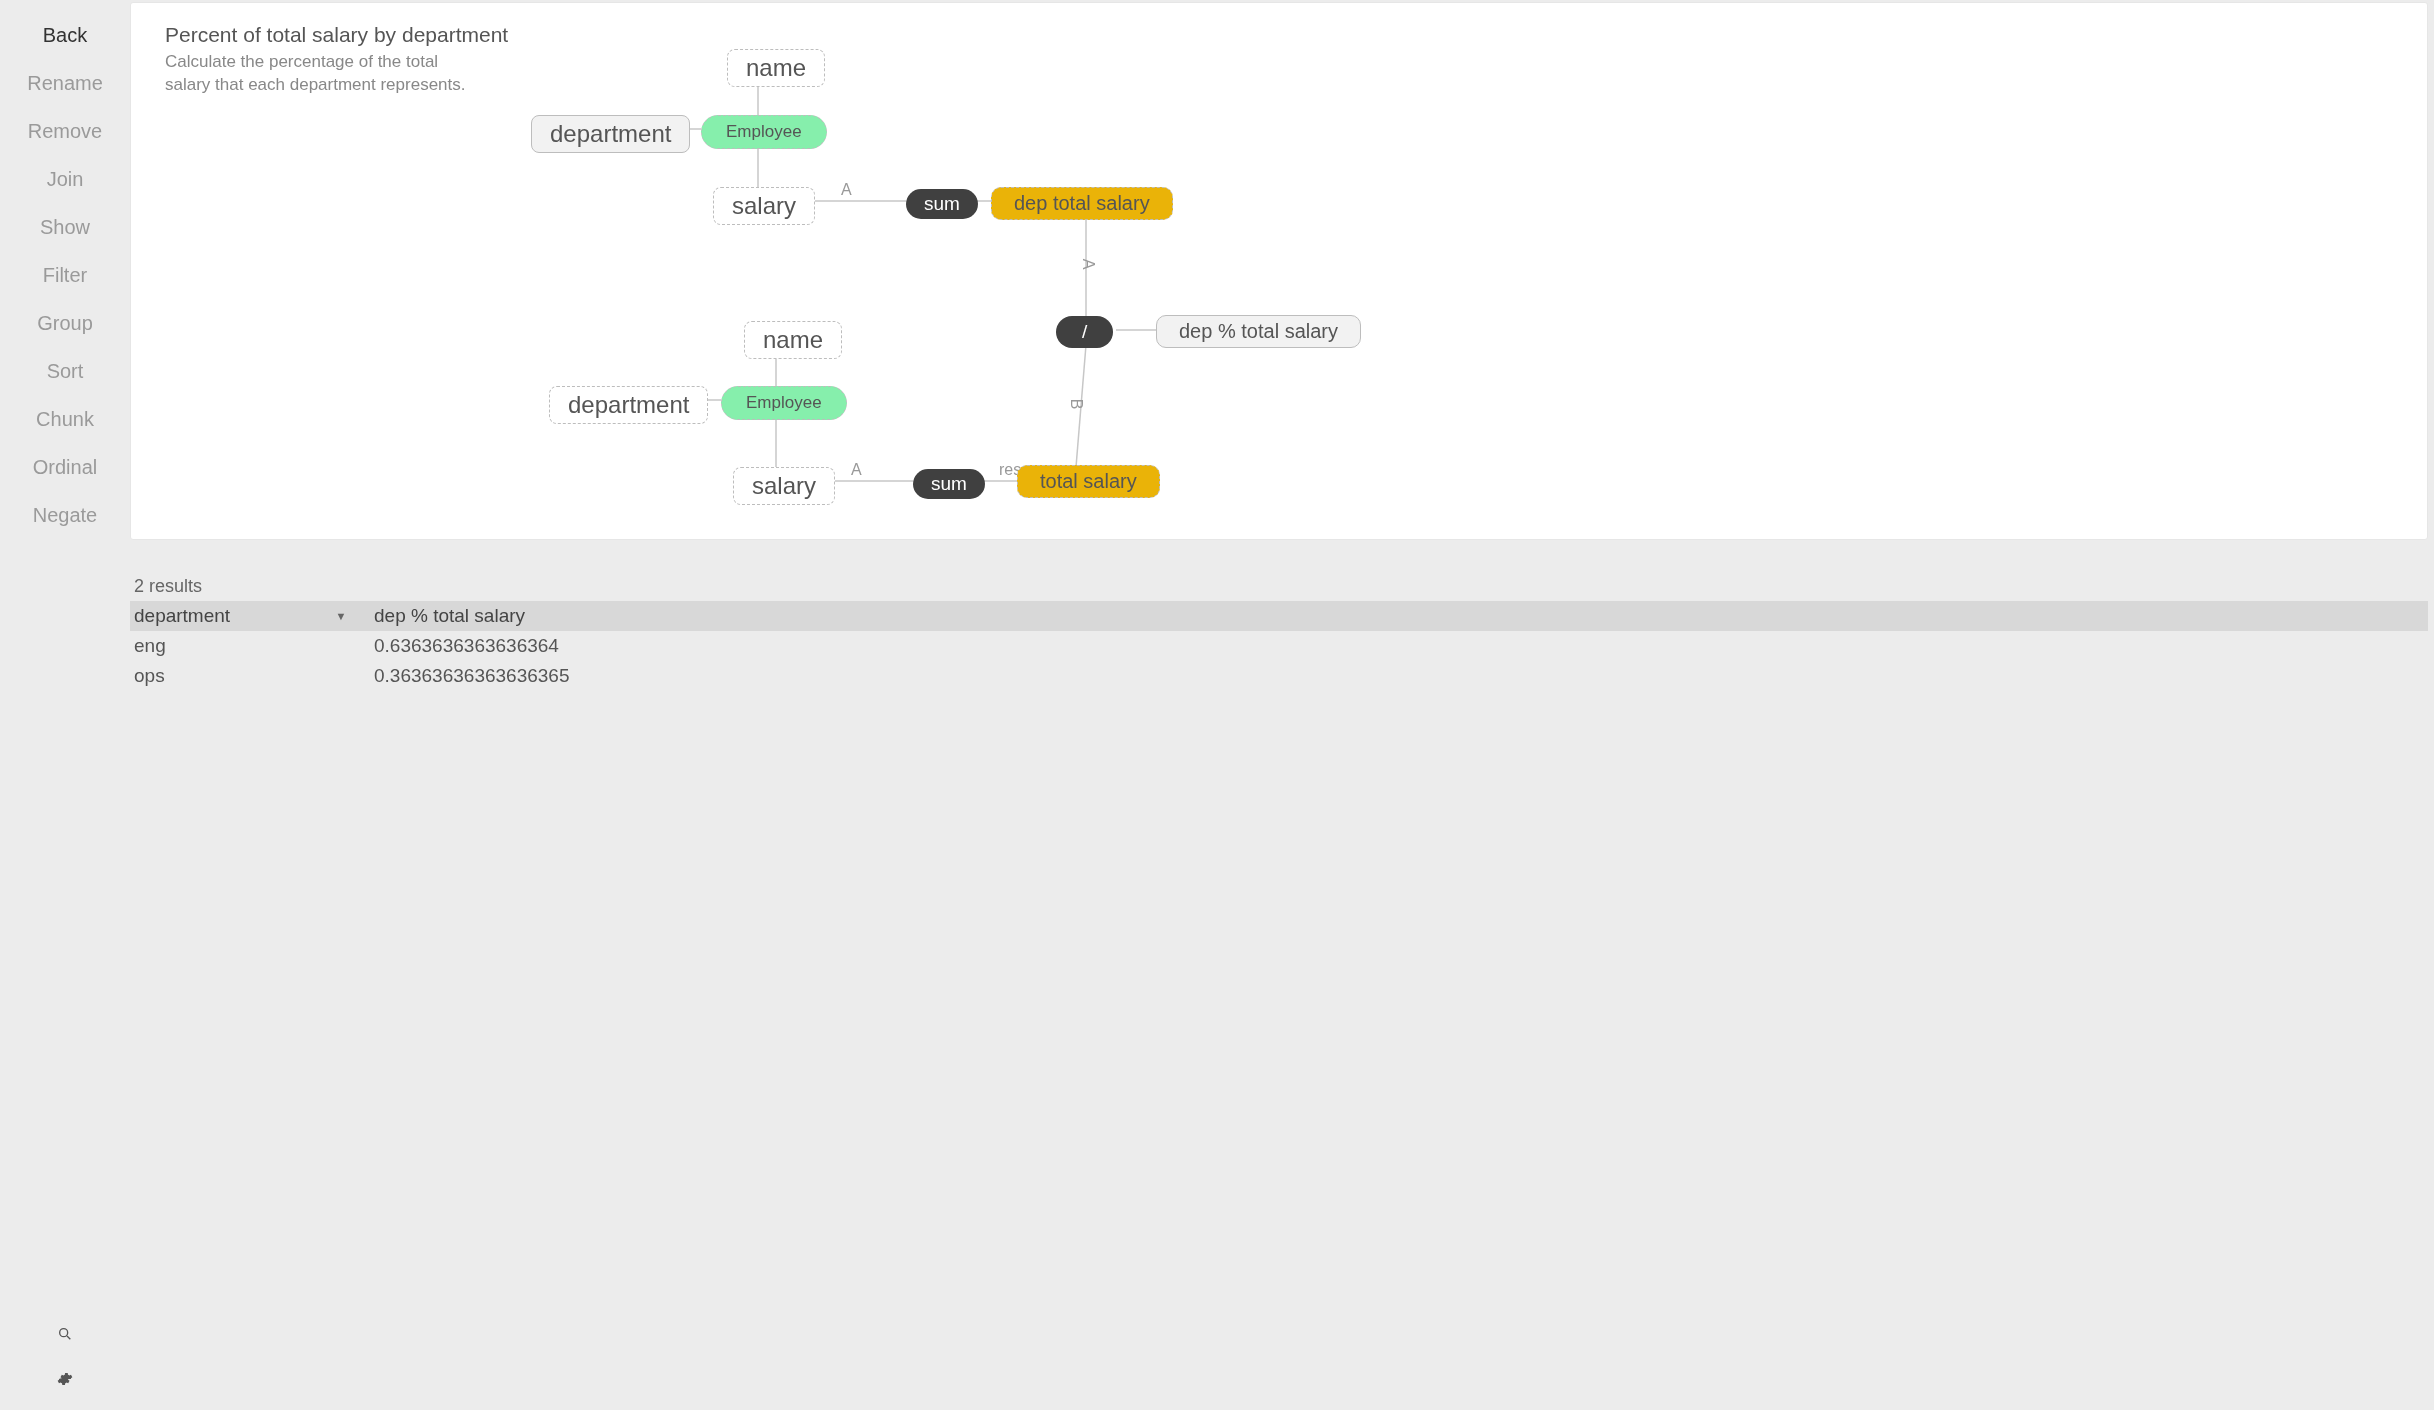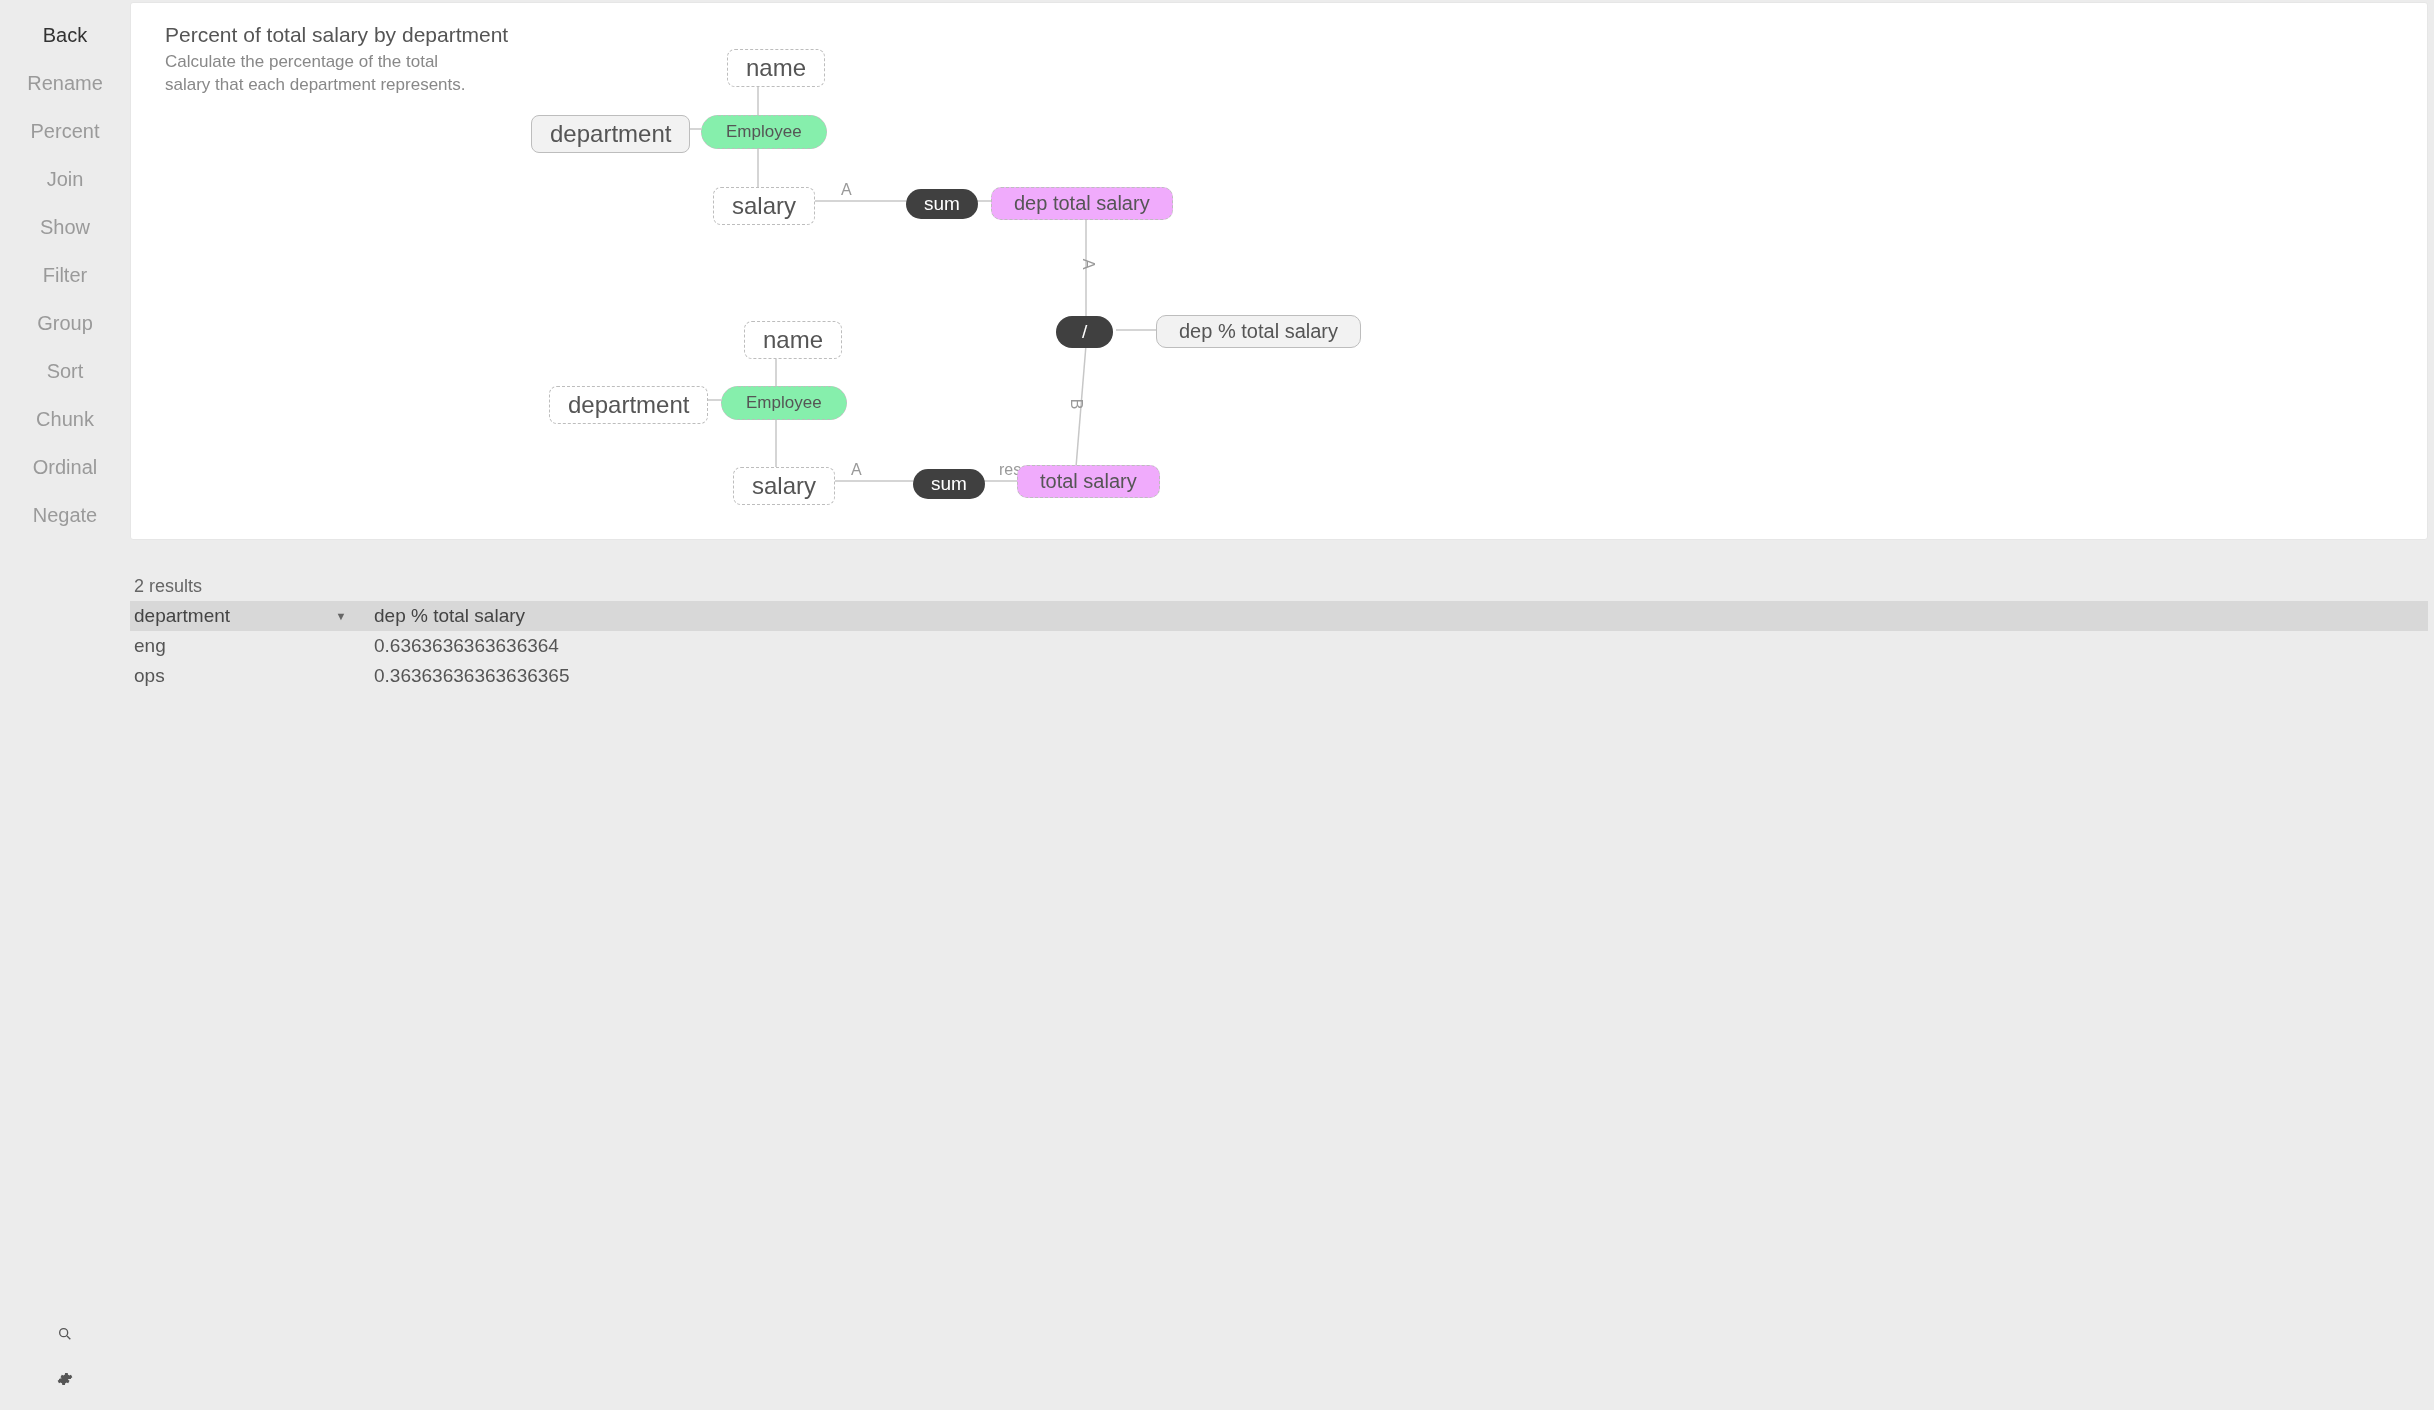--- a/index.html
+++ b/index.html
@@ -126,21 +126,21 @@
     border-radius: 999px;
     font-weight: 400;
   }
 
   .node.result {
     padding: 4px 22px;
     font-size: 20px;
     color: #555;
     border: 1.5px dashed #bdbdbd;
     border-radius: 10px;
-    background: #f0abfc;
+    background: #eab308;
   }
   .node.result.final {
     border-style: solid;
     background: #f2f2f2;
   }
 
   .edge-label {
     position: absolute;
     font-size: 16px;
     color: #999;
@@ -188,21 +188,21 @@
 
 </style>
 </head>
 <body>
 
 <div class="app">
 
   <div class="sidebar">
     <div class="sidebar-item active">Back</div>
     <div class="sidebar-item">Rename</div>
-    <div class="sidebar-item">Percent</div>
+    <div class="sidebar-item">Remove</div>
     <div class="sidebar-item">Join</div>
     <div class="sidebar-item">Show</div>
     <div class="sidebar-item">Filter</div>
     <div class="sidebar-item">Group</div>
     <div class="sidebar-item">Sort</div>
     <div class="sidebar-item">Chunk</div>
     <div class="sidebar-item">Ordinal</div>
     <div class="sidebar-item">Negate</div>
 
     <div class="sidebar-bottom">

